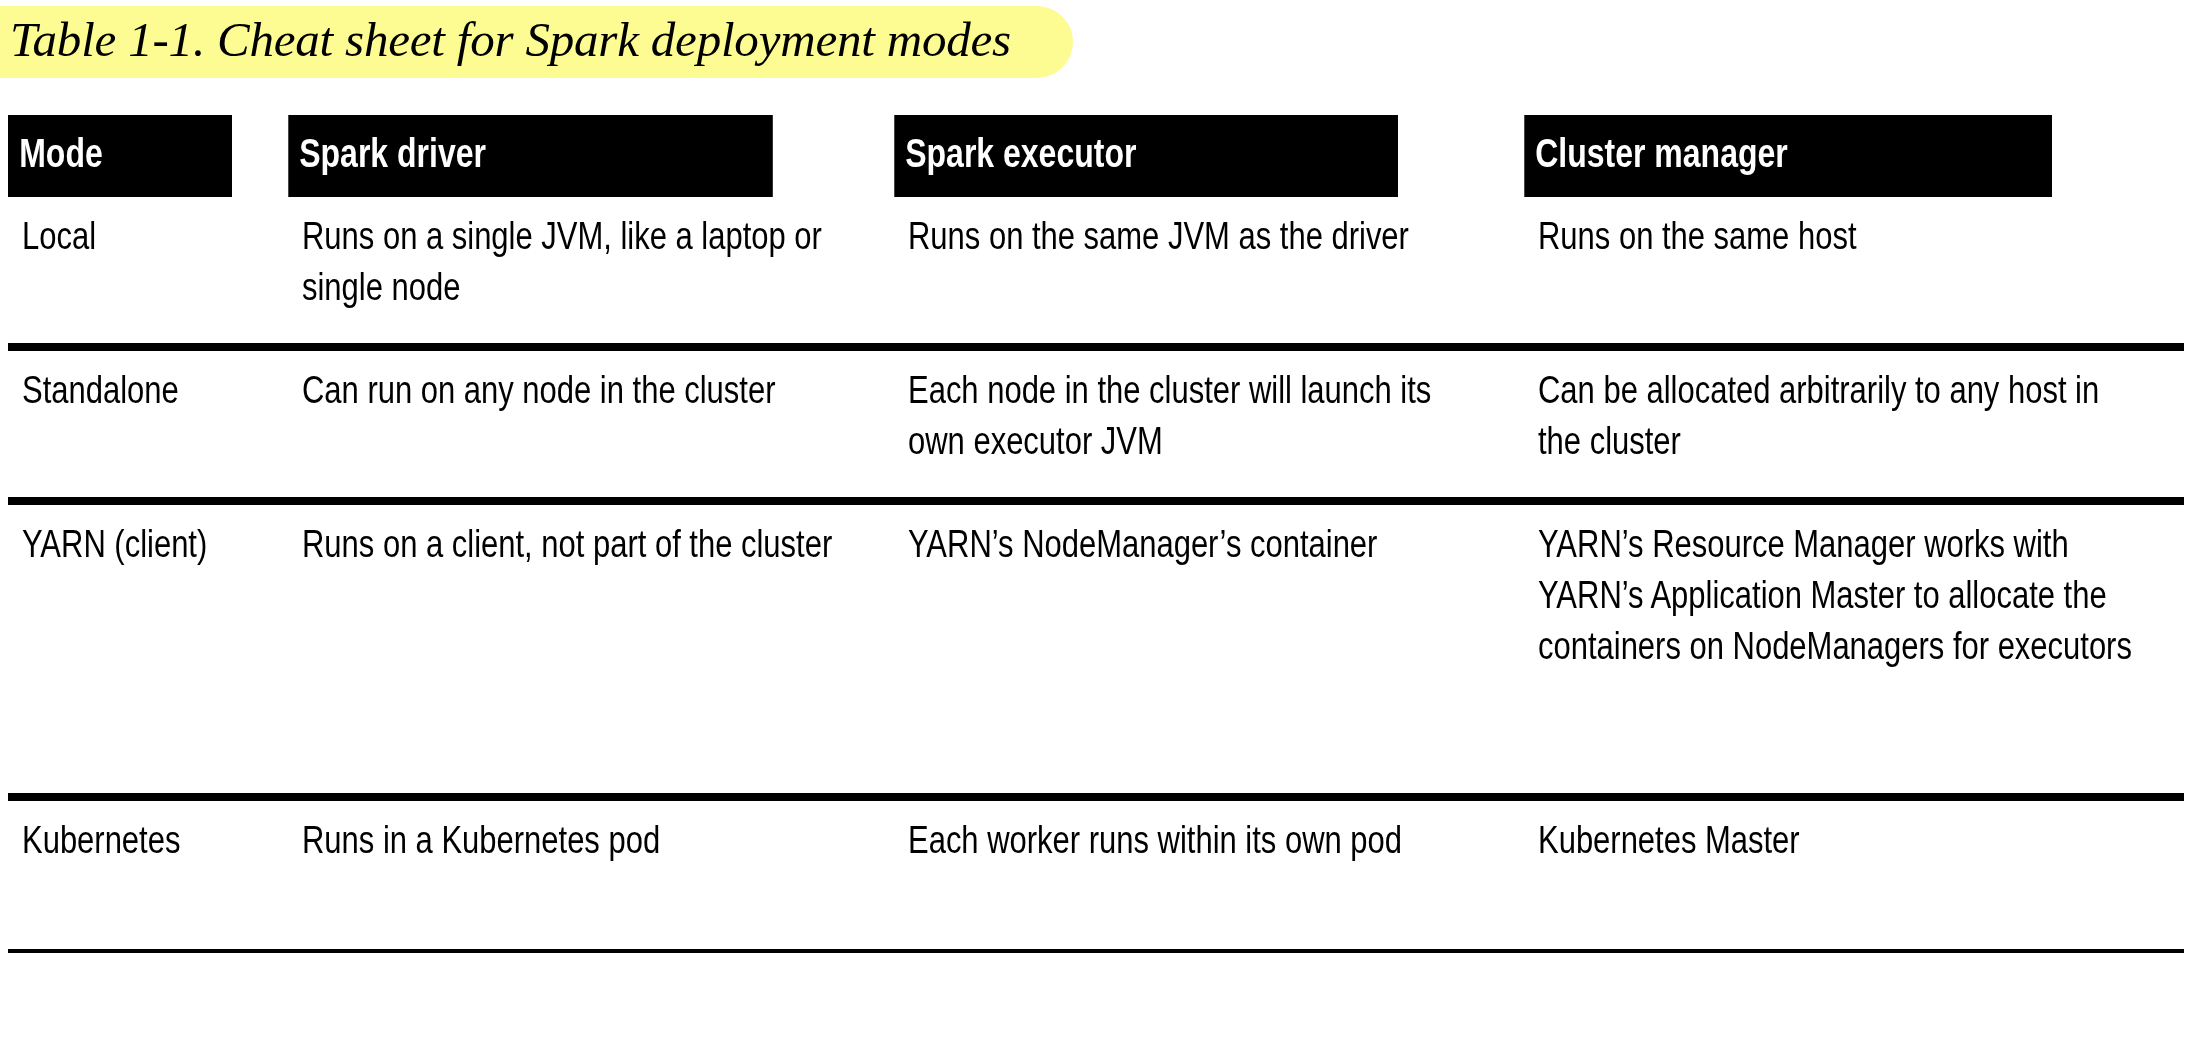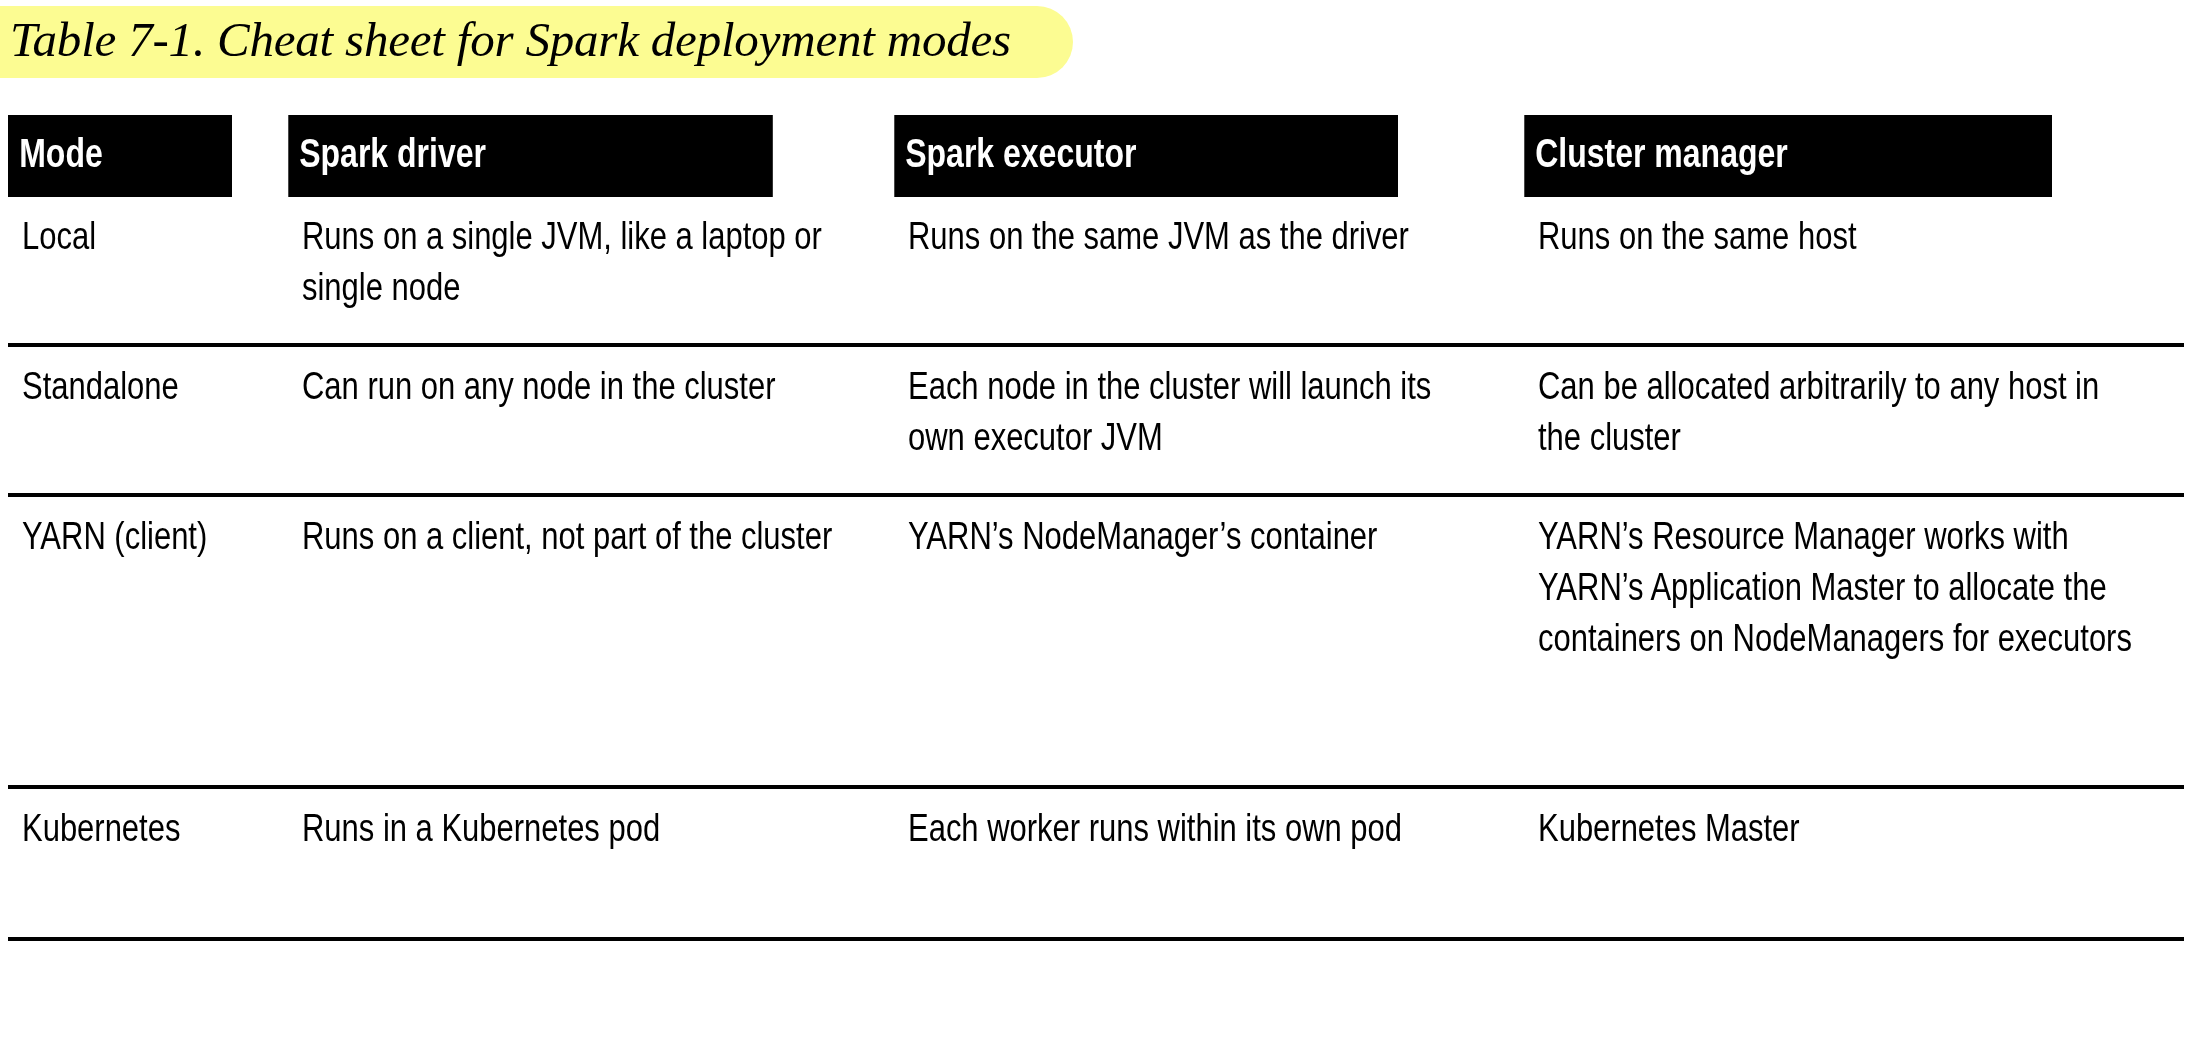--- a/index.html
+++ b/index.html
@@ -80,21 +80,21 @@
     white-space: nowrap;
   }
   .tbl thead th .hcell {
     display: block;
   }
   .tbl thead th.sep {
     box-shadow: inset 1px 0 0 #5a5a5a;
   }
 
   .tbl tbody td {
-    border-top: 4px solid #000000;
+    border-top: 8px solid #000000;
     vertical-align: top;
     color: #000000;
     font-family: "Liberation Sans", sans-serif;
     font-weight: normal;
     font-size: 38px;
     line-height: 51px;
     padding: 14px 34px 22px 14px;
     background: #ffffff;
   }
   .tbl tbody td .cell {
@@ -118,21 +118,21 @@
   .r-yarncluster td{ height: 110px; }
   .r-k8s td       { height: 112px; }
 </style>
 </head>
 <body>
 
 <div class="page">
 
   <div class="caption-wrap">
     <div class="caption-hl">
-      <span class="caption-text">Table 7-1. Cheat sheet for Spark deployment modes</span>
+      <span class="caption-text">Table 1-1. Cheat sheet for Spark deployment modes</span>
     </div>
   </div>
 
   <table class="tbl">
     <colgroup>
       <col class="c1">
         <col class="c2">
         <col class="c3">
         <col class="c4">
     </colgroup>

